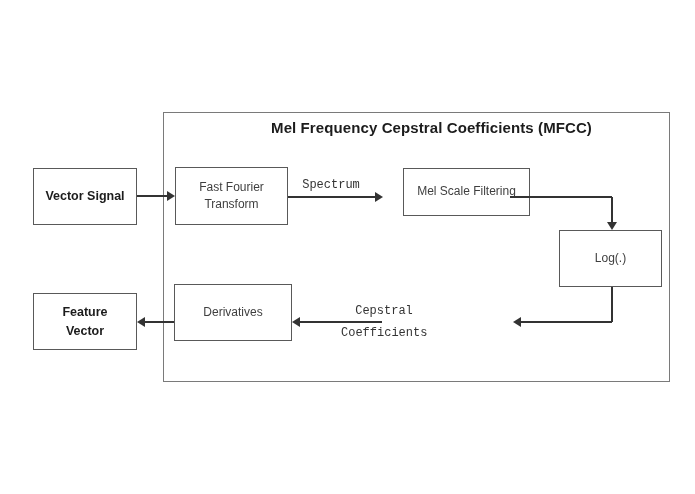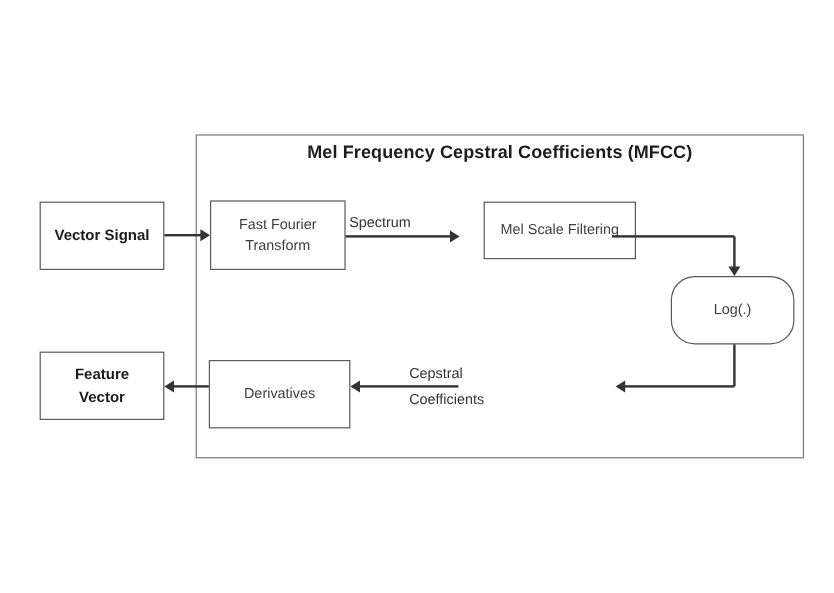--- a/index.html
+++ b/index.html
@@ -28,20 +28,21 @@
     border: 1.6px solid var(--container-border);
     background: transparent;
     box-sizing: border-box;
   }
   .diagram-title {
     font-size: 15px;
     font-weight: bold;
     color: var(--bold-text);
     text-align: center;
     letter-spacing: 0.1px;
+    padding-left: 15px;
   }
   .node {
     border: 1.6px solid var(--box-border);
     background: var(--background);
     box-sizing: border-box;
     display: flex;
     align-items: center;
     justify-content: center;
     text-align: center;
     font-size: 12px;
@@ -69,22 +70,23 @@
     border-right: 8px solid var(--arrow);
   }
   .ah-down {
     border-left: 5px solid transparent;
     border-right: 5px solid transparent;
     border-top: 8px solid var(--arrow);
   }
   .edge-label {
     font-size: 12px;
     color: #333333;
-    text-align: left;
+    text-align: center;
     line-height: 22px;
+    font-family: Liberation Mono, monospace;
   }
 </style>
 </head>
 <body>
 
 <div id="canvas">
 
   <div class="abs container-box" style="left:163px; top:112px; width:507px; height:270px;"></div>
 
   <div class="abs diagram-title" style="left:163px; top:119px; width:507px;">Mel Frequency Cepstral Coefficients (MFCC)</div>
@@ -94,29 +96,29 @@
   </div>
 
   <div class="abs node" style="left:175px; top:167px; width:113px; height:58px;">
     <span>Fast Fourier Transform</span>
   </div>
 
   <div class="abs node" style="left:383px; top:168px; width:127px; height:48px;margin-left:20px;">
     <span>Mel Scale Filtering</span>
   </div>
 
-  <div class="abs node" style="left:559px; top:230px; width:103px; height:57px;border-radius:20px;">
+  <div class="abs node" style="left:559px; top:230px; width:103px; height:57px;">
     <span>Log(.)</span>
   </div>
 
   <div class="abs node bold narrow" style="left:33px; top:293px; width:104px; height:57px;">
     <span>Feature Vector</span>
   </div>
 
-  <div class="abs node" style="left:174px; top:300px; width:118px; height:57px;">
+  <div class="abs node" style="left:174px; top:284px; width:118px; height:57px;">
     <span>Derivatives</span>
   </div>
 
 
   <div class="abs hline" style="left:137px; top:195.2px; width:31px;"></div>
   <div class="abs ah ah-right" style="left:167px; top:191.2px;"></div>
 
   <div class="abs hline" style="left:288px; top:196.2px; width:88px;"></div>
   <div class="abs ah ah-right" style="left:375px; top:192.2px;"></div>
   <div class="abs edge-label" style="left:291px; top:174px; width:80px;">Spectrum</div>

